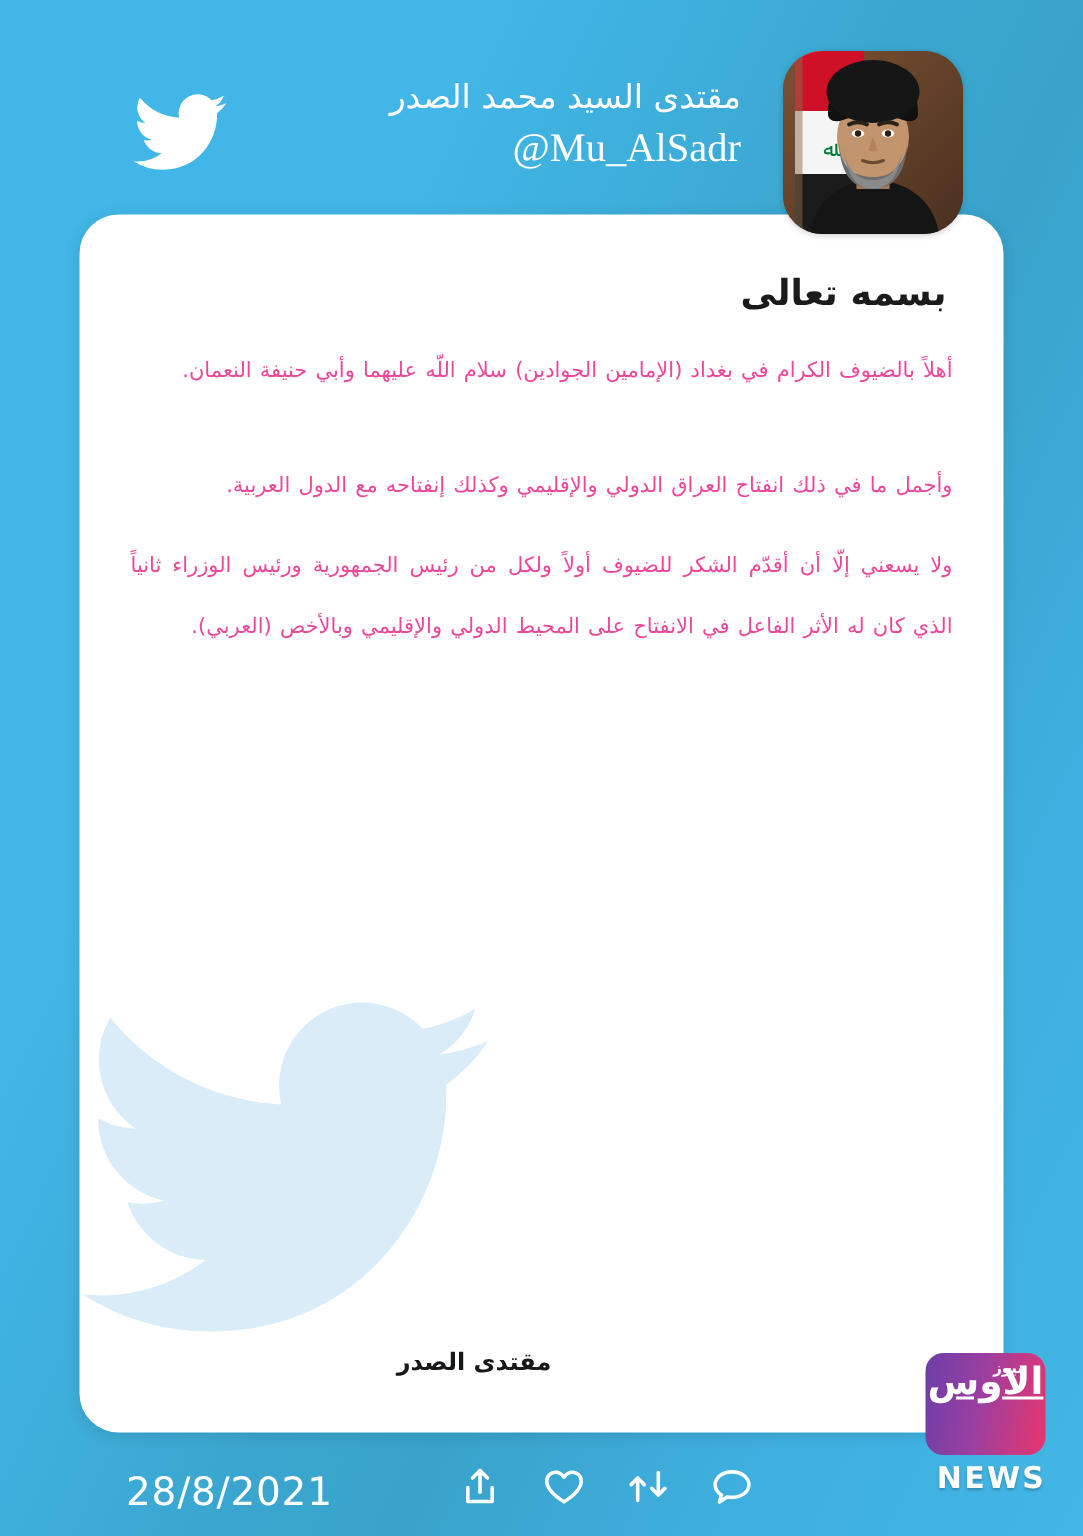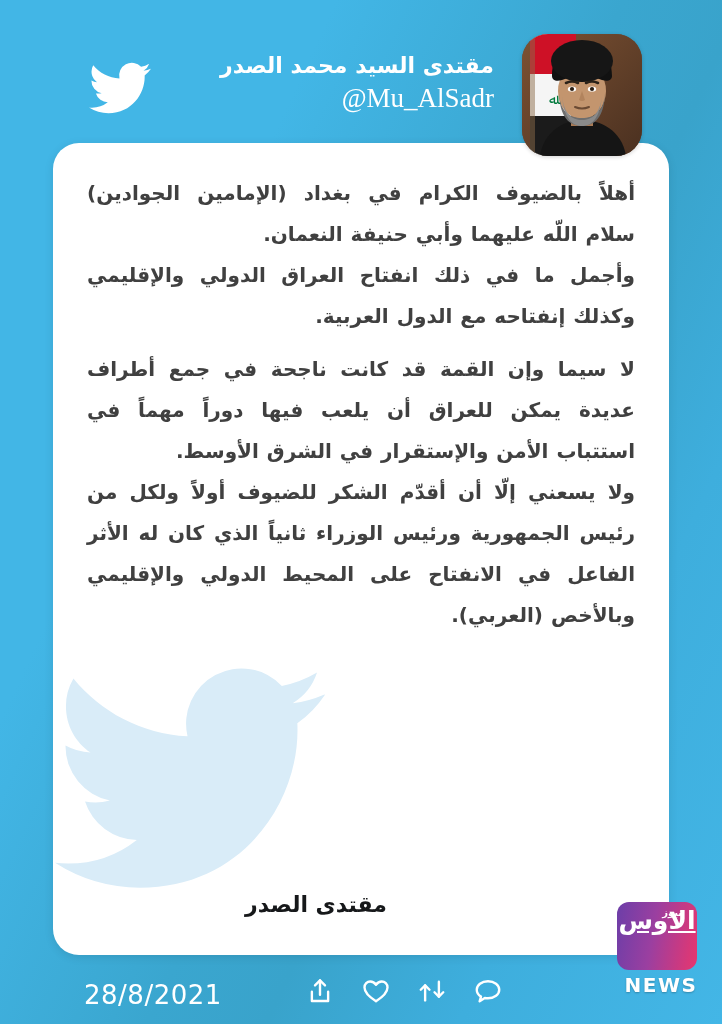--- a/index.html
+++ b/index.html
@@ -38,21 +38,21 @@
     position: absolute;
     right: 228px;
     top: 52px;
     width: 280px;
     text-align: right;
     direction: rtl;
   }
   .account-name {
     color: #ffffff;
     font-size: 22px;
-    font-weight: 700;
+    font-weight: 400;
     line-height: 1.25;
     letter-spacing: 0.2px;
     white-space: nowrap;
   }
   .account-handle {
     color: #ffffff;
     font-size: 27px;
     font-weight: 400;
     line-height: 1.25;
     direction: ltr;
@@ -112,41 +112,41 @@
   .bismillah {
     font-size: 24px;
     font-weight: bold;
     color: #1b1b1b;
     text-align: right;
     margin: 8px 4px 18px 0;
     letter-spacing: 1px;
   }
 
   .para {
-    font-size: 20px;
+    font-size: 14px;
     line-height: 41px;
-    color: #404040;
-    font-weight: 700;
+    color: #ec4899;
+    font-weight: 400;
     text-align: justify;
     text-align-last: right;
     margin: 0 0 4px 0;
     direction: rtl;
     word-spacing: 1px;
   }
   .para.tight { margin-bottom: 0; }
-  .para.spaced { margin-bottom: 12px; }
+  .para.spaced { margin-bottom: 12px; margin-top: 36px; }
 
   .signature {
     position: absolute;
     left: 0;
     right: 0;
     bottom: 38px;
     text-align: center;
     padding-right: 90px;
-    font-size: 22px;
+    font-size: 16px;
     font-weight: 600;
     color: #16181a;
     direction: rtl;
   }
 
   
   .footer {
     position: absolute;
     left: 0;
     bottom: 0;
@@ -298,24 +298,24 @@
   <div class="tweet-card">
 
     <div class="card-watermark">
       <svg viewBox="0 0 24 24" xmlns="http://www.w3.org/2000/svg" aria-hidden="true">
         <path fill="#d9ecf8" d="M23.953 4.57a10 10 0 0 1-2.825.775 4.958 4.958 0 0 0 2.163-2.723 9.99 9.99 0 0 1-3.127 1.195 4.92 4.92 0 0 0-8.384 4.482C7.69 8.095 4.067 6.13 1.64 3.162a4.822 4.822 0 0 0-.666 2.475c0 1.71.87 3.213 2.188 4.096a4.904 4.904 0 0 1-2.228-.616v.06a4.923 4.923 0 0 0 3.946 4.827 4.996 4.996 0 0 1-2.212.085 4.936 4.936 0 0 0 4.604 3.417 9.867 9.867 0 0 1-6.102 2.105c-.39 0-.779-.023-1.17-.067a13.995 13.995 0 0 0 7.557 2.209c9.054 0 13.999-7.496 13.999-13.986 0-.21 0-.42-.015-.63A9.935 9.935 0 0 0 24 4.59z"></path>
       </svg>
     </div>
 
     <div class="card-inner">
 
+      <div class="bismillah">بسمه تعالى</div>
 
       <p class="para tight">أهلاً بالضيوف الكرام في بغداد (الإمامين الجوادين) سلام اللّه عليهما وأبي حنيفة النعمان.</p>
       <p class="para spaced">وأجمل ما في ذلك انفتاح العراق الدولي والإقليمي وكذلك إنفتاحه مع الدول العربية.</p>
-      <p class="para tight">لا سيما وإن القمة قد كانت ناجحة في جمع أطراف عديدة يمكن للعراق أن يلعب فيها دوراً مهماً في استتباب الأمن والإستقرار في الشرق الأوسط.</p>
       <p class="para tight">ولا يسعني إلّا أن أقدّم الشكر للضيوف أولاً ولكل من رئيس الجمهورية ورئيس الوزراء ثانياً الذي كان له الأثر الفاعل في الانفتاح على المحيط الدولي والإقليمي وبالأخص (العربي).</p>
 
     </div>
 
     <div class="signature">مقتدى الصدر</div>
   </div>
 
   <div class="footer">
     <div class="tweet-date">28/8/2021</div>
 

